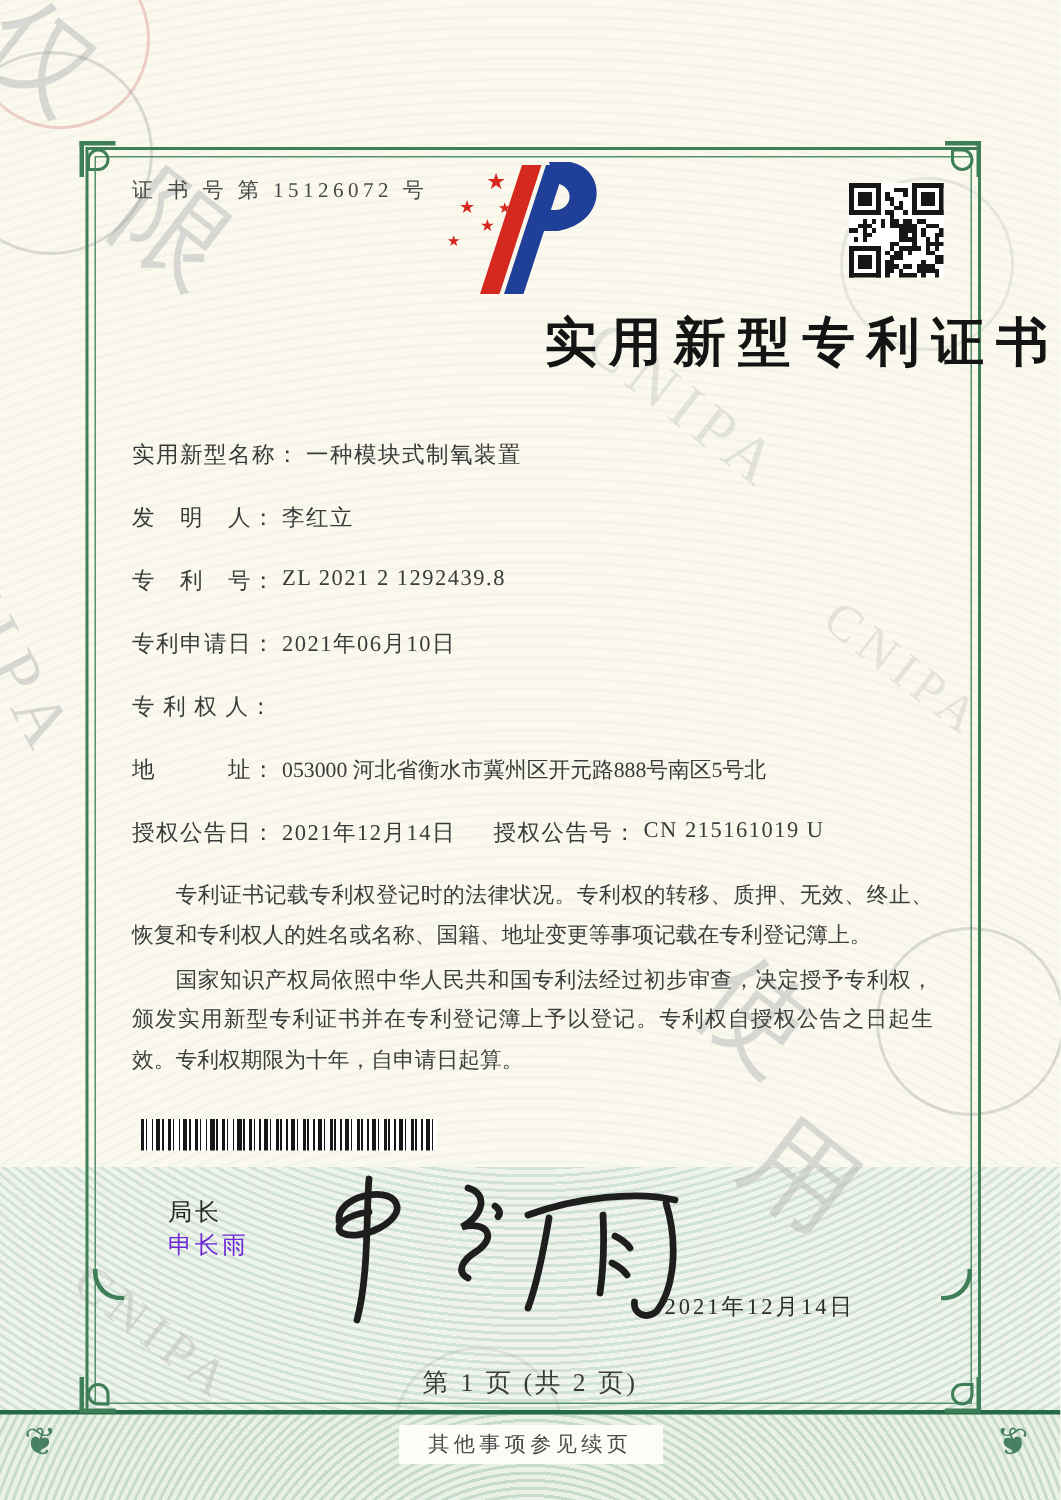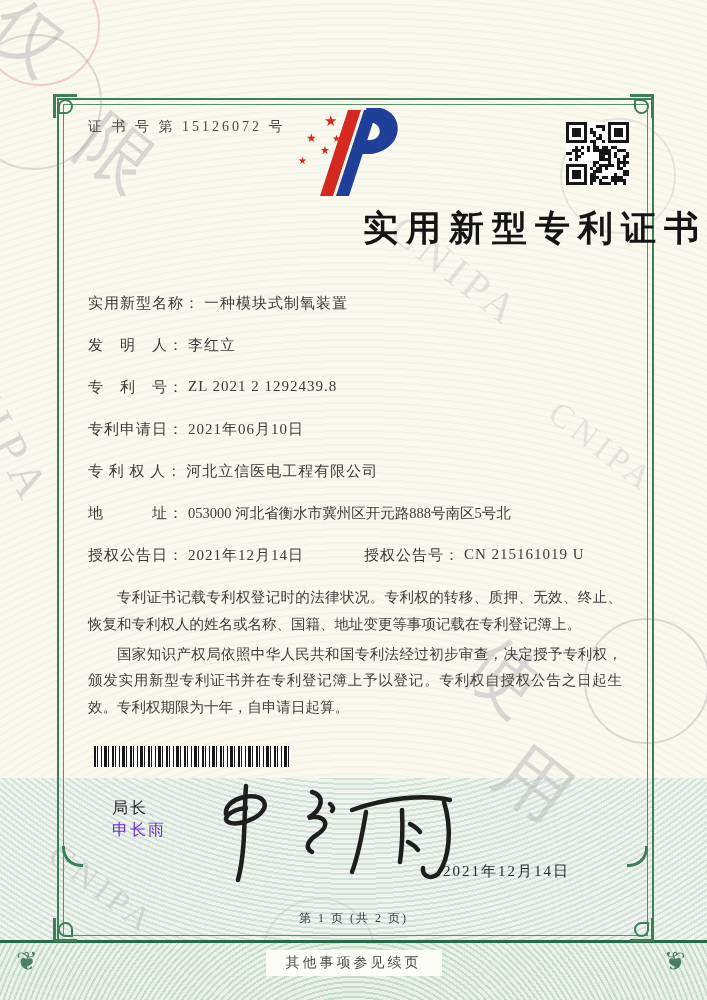--- a/index.html
+++ b/index.html
@@ -64,35 +64,35 @@
   .logo{position:absolute;left:296px;top:104px;width:114px;height:98px;z-index:4;}
   .qr{position:absolute;left:566px;top:122px;width:63px;height:63px;z-index:4;background:#fff;}
   .title{position:absolute;left:0;width:707px;top:205px;z-index:4;text-align:right;
     font-size:35px;font-weight:700;letter-spacing:8px;color:#141414;}
   .fields{position:absolute;left:88px;top:294px;width:540px;z-index:4;color:#3a3a3a;}
   .field-row{height:42px;display:flex;align-items:flex-start;font-size:15px;letter-spacing:1px;}
   .field-row .lbl{flex:0 0 auto;}
   .field-row .val{margin-left:4px;}
   .addr-val{font-size:14.5px;letter-spacing:0;}
   .grant-row{display:flex;}
-  .grant-second{margin-left:60px;display:flex;}
+  .grant-second{margin-left:25px;display:flex;}
   .paras{position:absolute;left:88px;top:584px;width:534px;z-index:4;
     font-size:14.5px;line-height:1.85;text-align:justify;color:#3d3d3d;}
   .paras p{margin:0 0 3px;text-indent:2em;}
   .barcode{position:absolute;left:94px;top:746px;width:197px;height:21px;z-index:4;
     background-image:repeating-linear-gradient(90deg,
       #161616 0 2px, #fff 2px 3px, #161616 3px 4px, #fff 4px 7px,
       #161616 7px 8px, #fff 8px 10px, #161616 10px 13px, #fff 13px 14px,
       #161616 14px 15px, #fff 15px 18px);}
   .sig-title{position:absolute;left:112px;top:798px;z-index:4;font-size:16px;letter-spacing:2px;color:#252525;}
   .sig-name{position:absolute;left:112px;top:796px;z-index:4;font-size:16px;letter-spacing:2px;color:#6d28d9;margin-top:24px;}
   .signature{position:absolute;left:195px;top:780px;width:270px;height:105px;z-index:4;}
   .issue-date{position:absolute;left:443px;top:862px;z-index:4;font-size:15px;letter-spacing:2px;color:#2c2c2c;}
   .page-info{position:absolute;left:0;width:707px;top:910px;z-index:4;text-align:center;
-    font-size:12px;letter-spacing:2px;color:#3a3a3a;}
+    font-size:17px;letter-spacing:2px;color:#3a3a3a;}
   .footer-band{
     position:absolute;left:0;right:0;top:940px;height:60px;z-index:2;
     border-top:3px solid #256b47;
     background:
       repeating-radial-gradient(circle at 50% 300%,
         rgba(100,155,120,0.25) 0 2px, rgba(235,243,234,0.2) 2px 5px),
       #e9f1e7;
     display:flex;justify-content:center;align-items:flex-start;
   }
   .footer-note{margin-top:7px;background:#fdfdf8;padding:4px 20px;font-size:14px;
@@ -297,21 +297,20 @@
     <div class="field-row">
       <span class="lbl">专　利　号：</span>
       <span class="val">ZL 2021 2 1292439.8</span>
     </div>
     <div class="field-row">
       <span class="lbl">专利申请日：</span>
       <span class="val">2021年06月10日</span>
     </div>
     <div class="field-row">
       <span class="lbl">专 利 权 人：</span>
-      <span class="val">河北立信医电工程有限公司</span>
     </div>
     <div class="field-row">
       <span class="lbl">地　　　址：</span>
       <span class="val addr-val">053000 河北省衡水市冀州区开元路888号南区5号北</span>
     </div>
     <div class="field-row grant-row">
       <span class="lbl">授权公告日：</span>
       <span class="val">2021年12月14日</span>
       <span class="grant-second">
         <span class="lbl">授权公告号：</span>

